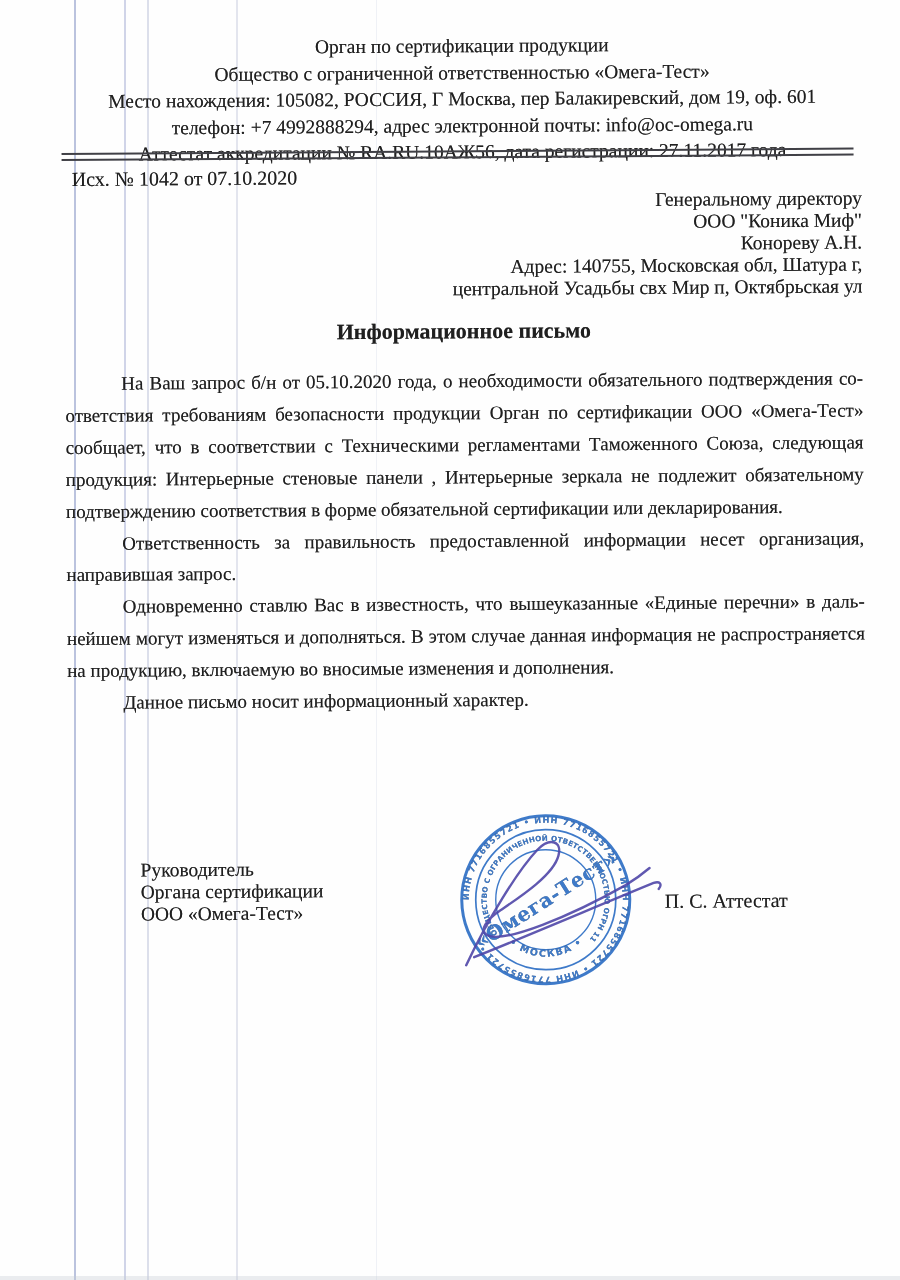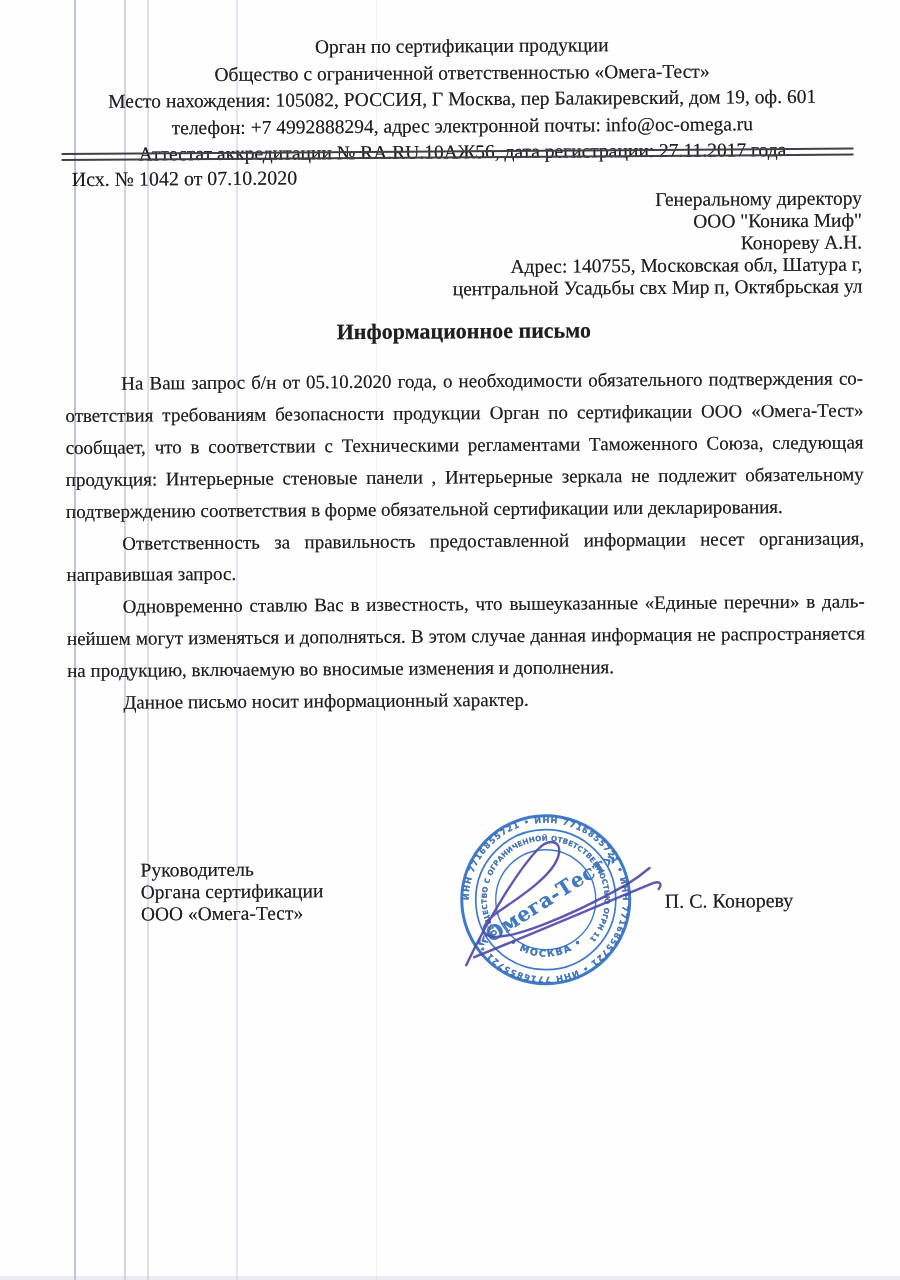--- a/index.html
+++ b/index.html
@@ -157,18 +157,18 @@
 
         <text class="stamp-center-text" x="116" y="110" font-size="20" text-anchor="middle" transform="rotate(-32 116 103)" fill="#2e6fc5">«Омега-Тест»</text>
       </g>
 
       <g fill="none" stroke-width="2.4" stroke-linecap="round" opacity="0.9">
         <path d="M 36,168 C 58,122 88,74 108,53 C 121,40 133,45 129,59 C 124,78 92,99 71,113 C 56,123 49,133 57,138 C 74,147 142,119 196,89 C 206,83 214,77 220,72" stroke="#4f46a8"></path>
         <path d="M 44,160 C 100,138 162,112 224,87 C 230,85 233,88 229,93" stroke="#4f46a8"></path>
       </g>
     </svg>
 
-    <div class="sig-name">П. С. Конореву</div>
+    <div class="sig-name">П. С. Аттестат</div>
 
   </div>
 
   <div class="page-bottom-edge"></div>
 </div>
 
 </body></html>

